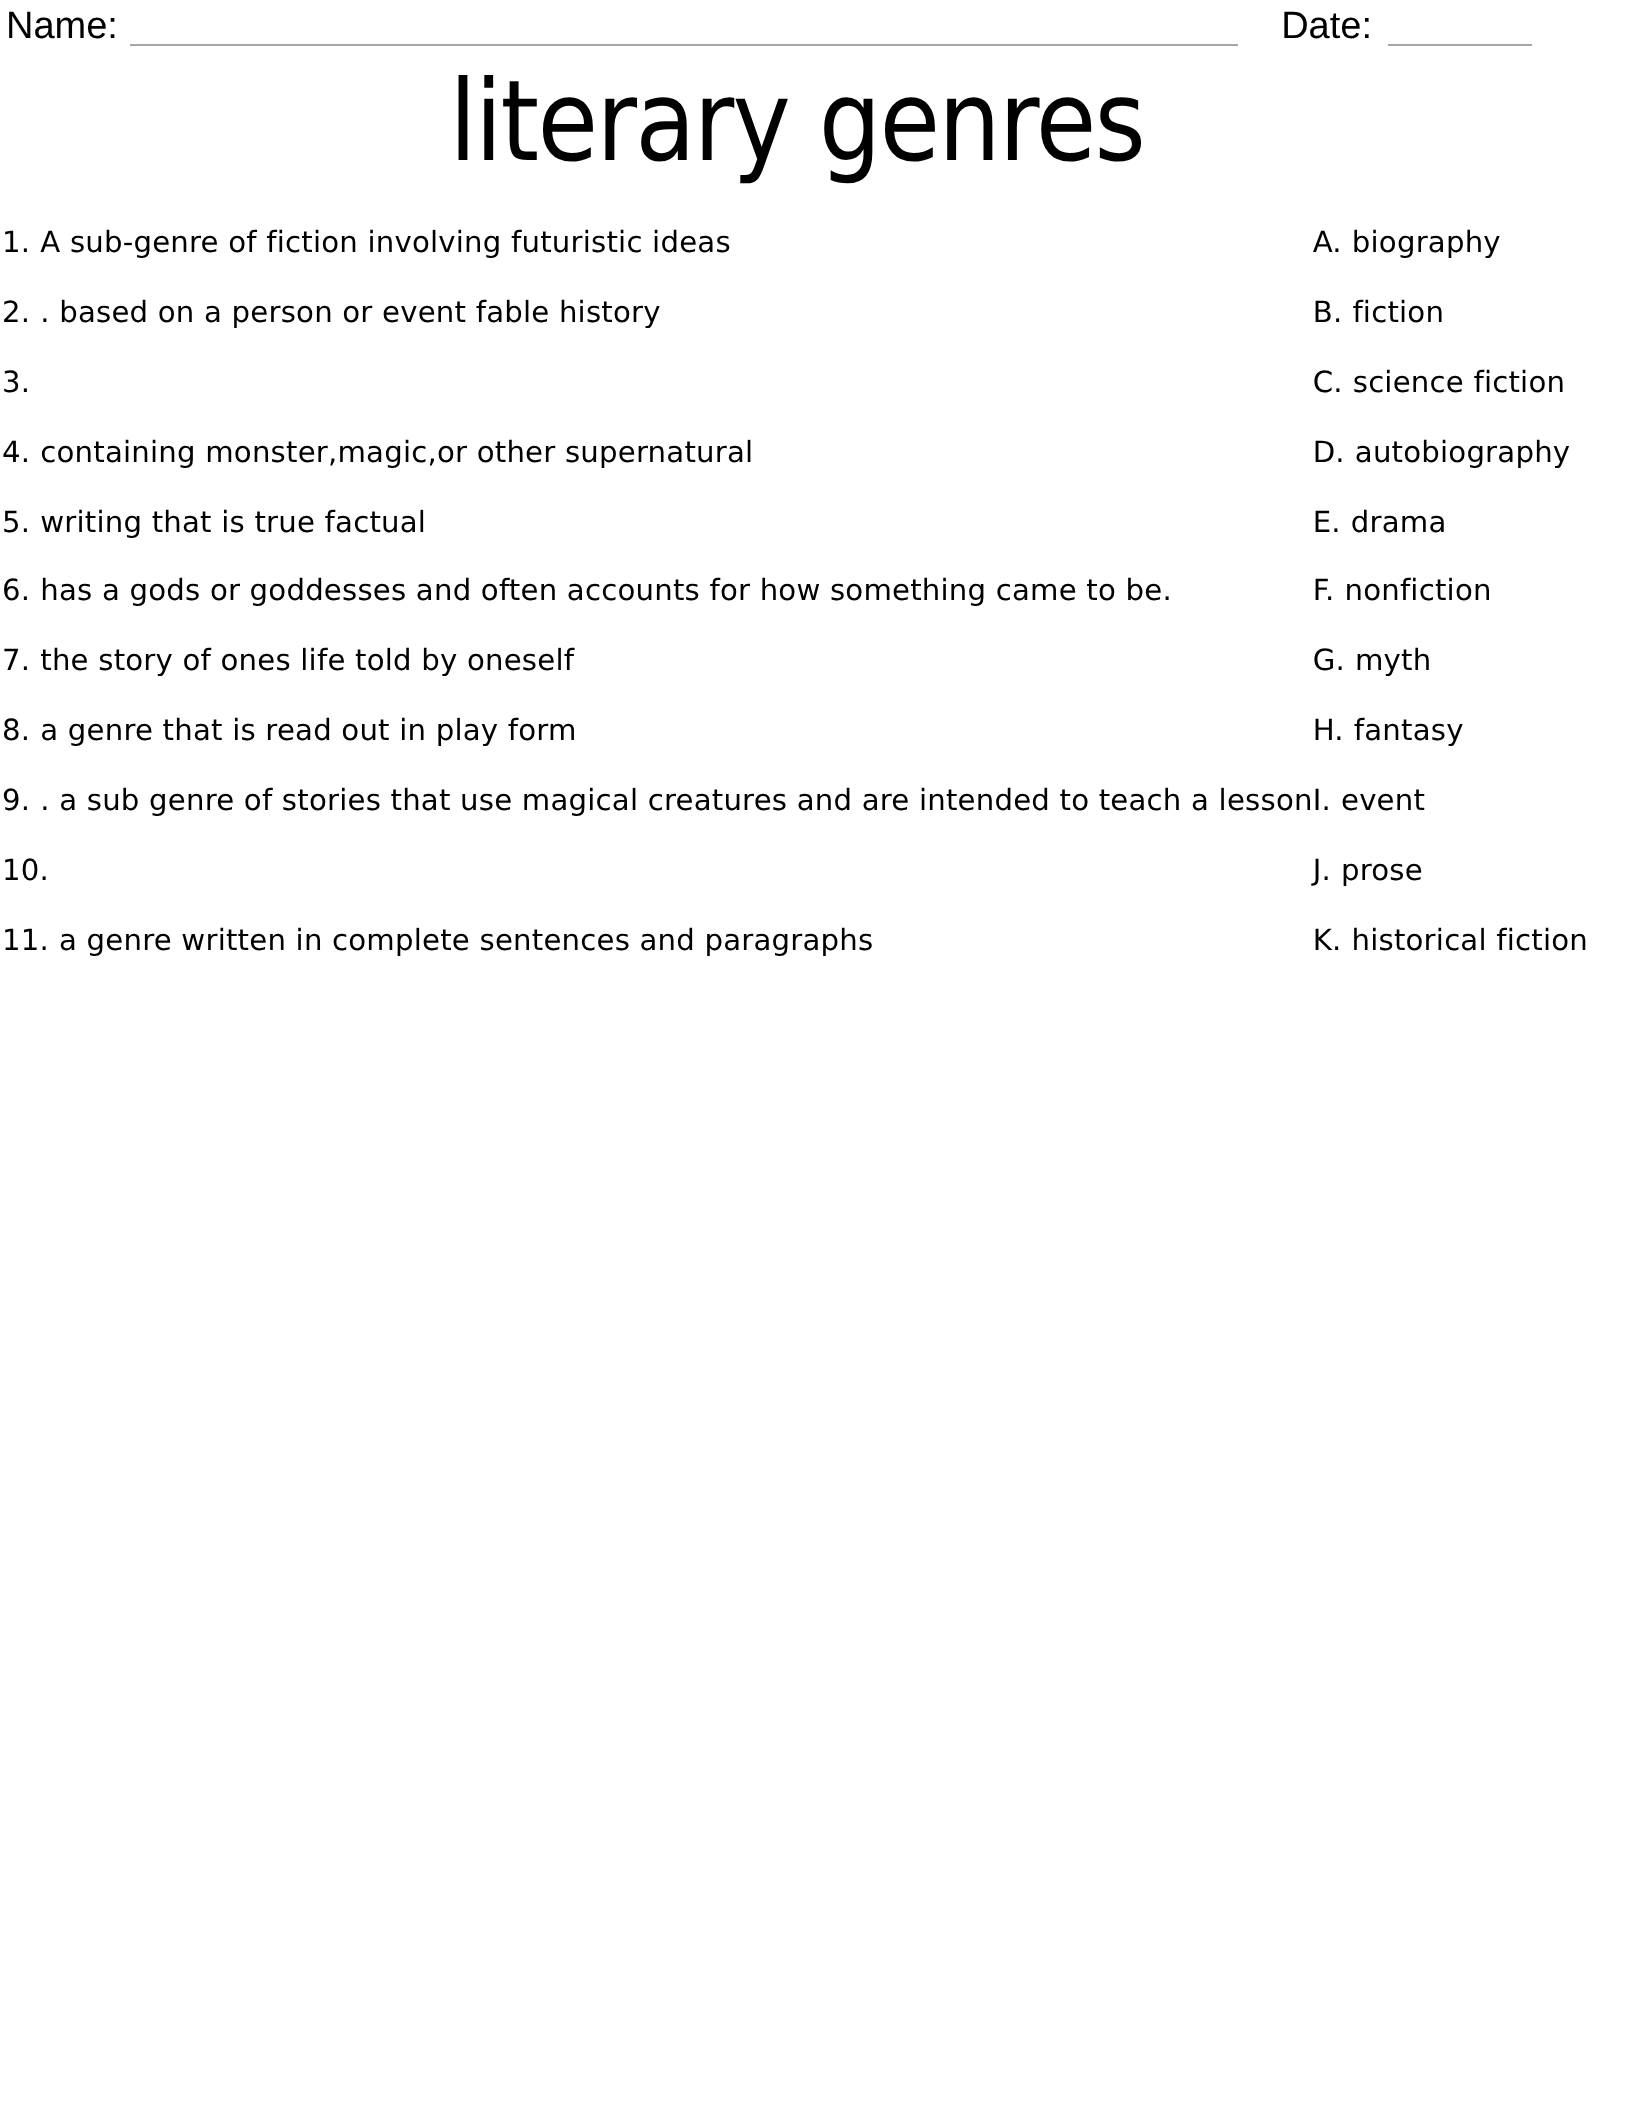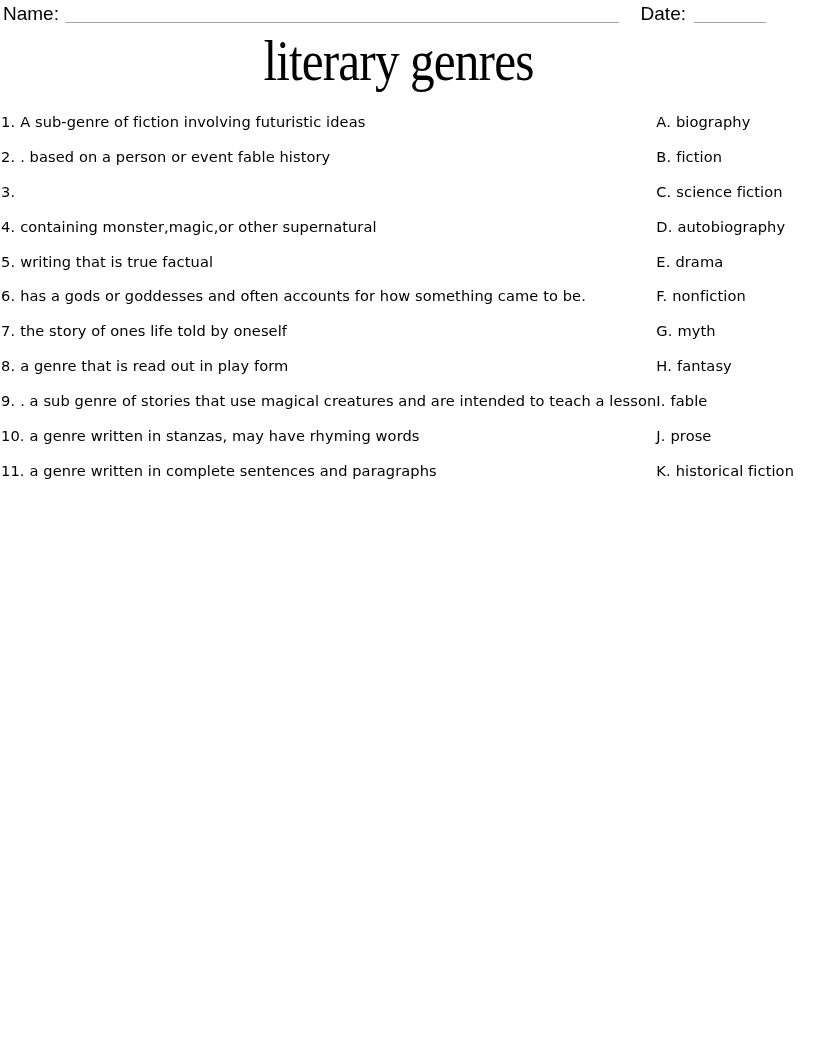--- a/index.html
+++ b/index.html
@@ -32,21 +32,20 @@
   }
   .name-line { flex: 1 1 auto; margin: 0 22px 1px 6px; }
   .date-line { width: 72px; margin: 0 0 1px 8px; }
 
   
   .title-wrap {
     height: 74px;
     display: flex;
     align-items: center;
     justify-content: center;
-    font-family: Liberation Serif, serif;
   }
   .title {
     font-size: 56px;
     font-weight: 500;
     letter-spacing: -1px;
     transform: scaleX(0.88);
     transform-origin: center;
     white-space: nowrap;
   }
 
@@ -117,21 +116,20 @@
       <div class="row">
           <span class="num">8.</span>
           <span>a genre that is read out in play form</span>
         </div>
       <div class="row">
           <span class="num">9.</span>
           <span>. a sub genre of stories that use magical creatures and are intended to teach a lesson</span>
         </div>
       <div class="row">
           <span class="num">10.</span>
-          <span>a genre written in stanzas, may have rhyming words</span>
         </div>
       <div class="row">
           <span class="num">11.</span>
           <span>a genre written in complete sentences and paragraphs</span>
         </div>
     </div>
 
     <div class="a-col">
       <div class="row">
           <span class="num">A.</span>
@@ -160,21 +158,21 @@
       <div class="row">
           <span class="num">G.</span>
           <span>myth</span>
         </div>
       <div class="row">
           <span class="num">H.</span>
           <span>fantasy</span>
         </div>
       <div class="row">
           <span class="num">I.</span>
-          <span>fable</span>
+          <span>event</span>
         </div>
       <div class="row">
           <span class="num">J.</span>
           <span>prose</span>
         </div>
       <div class="row">
           <span class="num">K.</span>
           <span>historical fiction</span>
         </div>
     </div>

